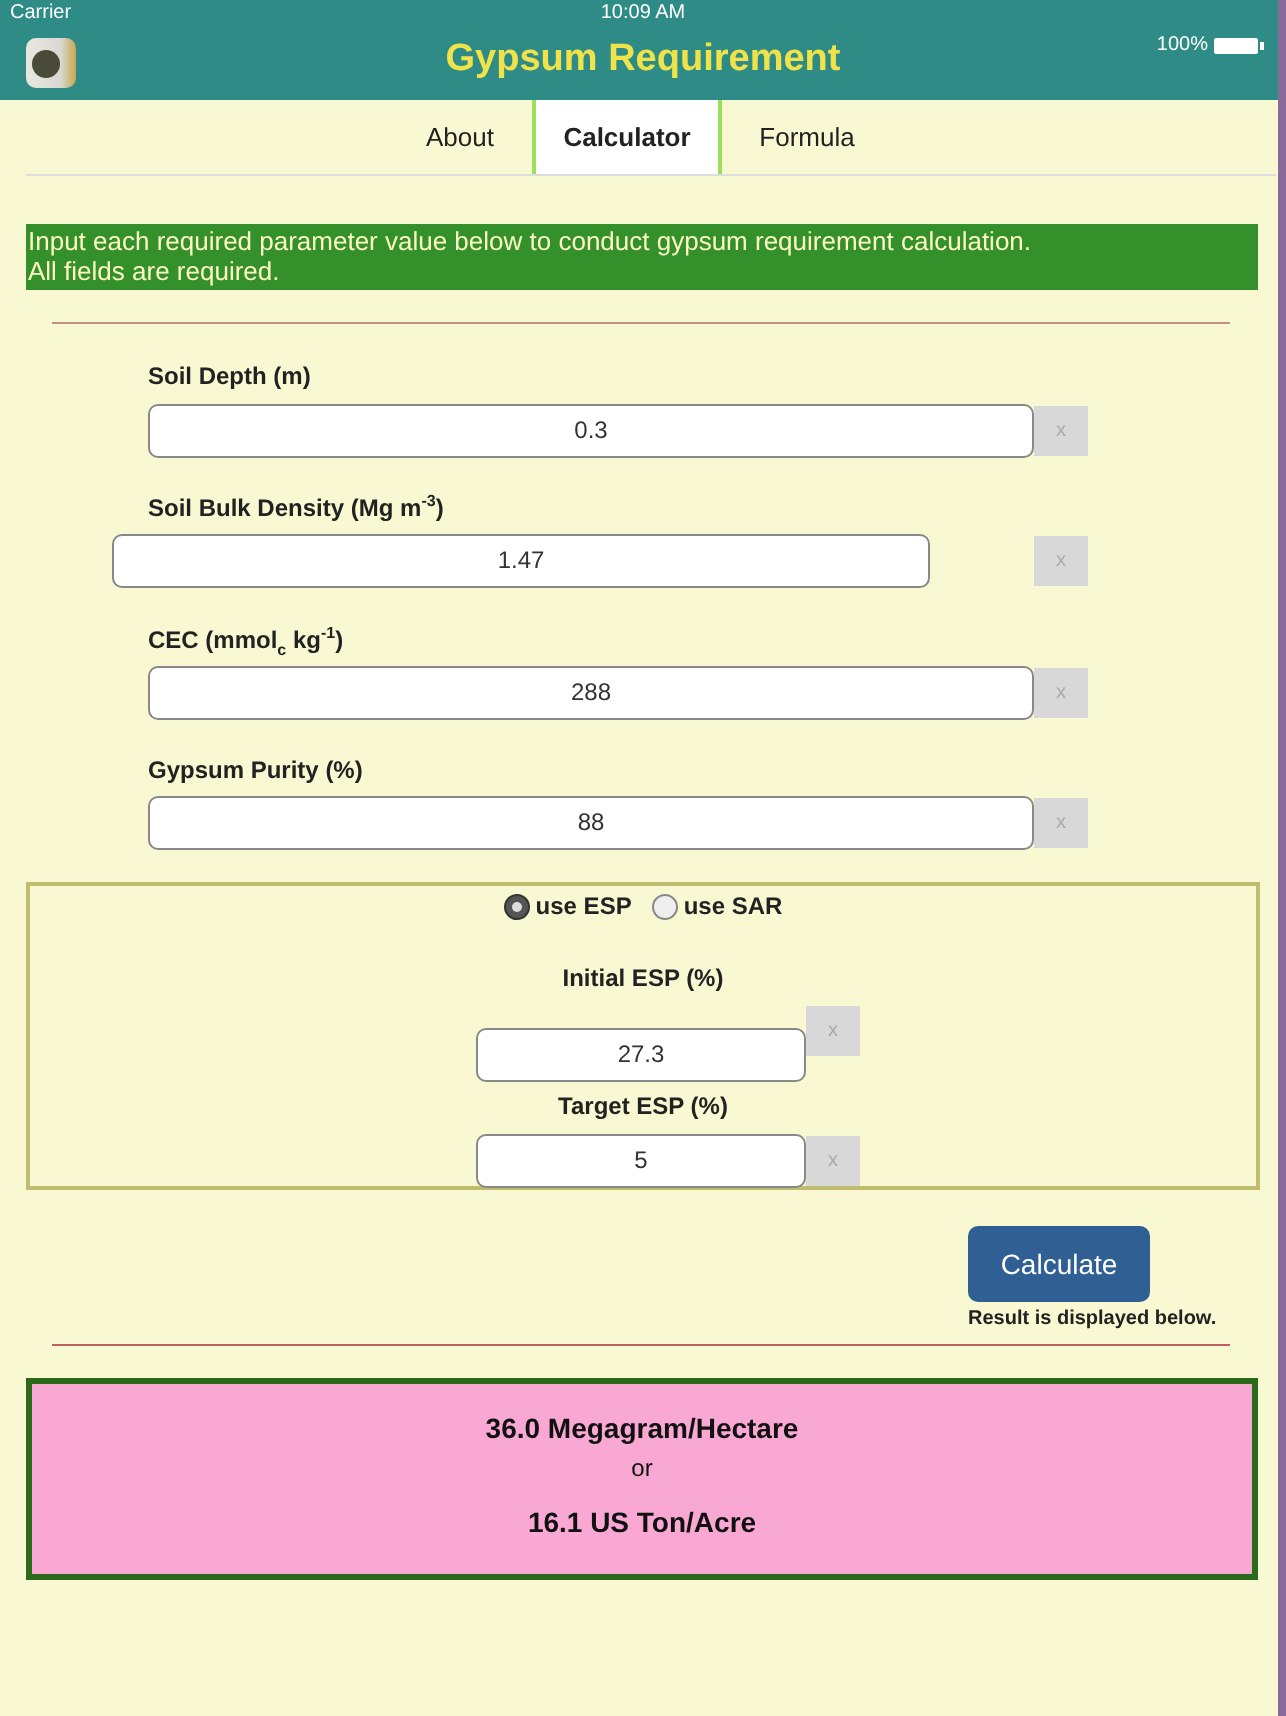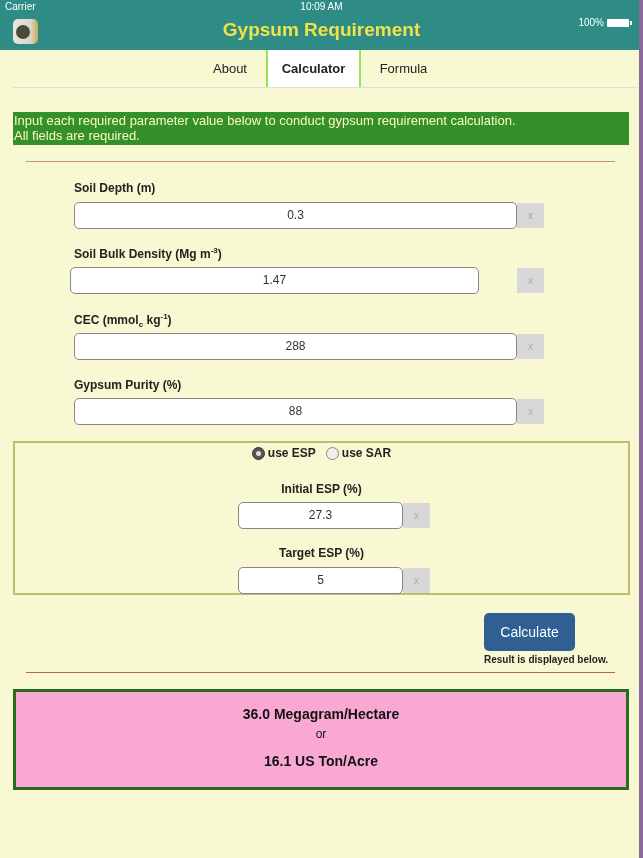--- a/index.html
+++ b/index.html
@@ -66,21 +66,21 @@
   <div>All fields are required.</div>
 </div>
 
 <div class="divider" style="top:161px;background:#c09080;"></div>
 
 <div class="field-label" style="left:74px;top:181px;">Soil Depth (m)</div>
 <div class="input" style="left:74px;top:202px;width:443px;">0.3</div>
 <div class="clear-btn" style="left:517px;top:203px;">x</div>
 
 <div class="field-label" style="left:74px;top:246px;"><span>Soil Bulk Density (Mg m</span><sup>-3</sup><span>)</span></div>
-<div class="input" style="left:70px;top:267px;width:409px;">1.47</div>
+<div class="input" style="left:56px;top:267px;width:409px;">1.47</div>
 <div class="clear-btn" style="left:517px;top:268px;">x</div>
 
 <div class="field-label" style="left:74px;top:312px;"><span>CEC (mmol</span><sub>c</sub><span> kg</span><sup>-1</sup><span>)</span></div>
 <div class="input" style="left:74px;top:333px;width:443px;">288</div>
 <div class="clear-btn" style="left:517px;top:334px;">x</div>
 
 <div class="field-label" style="left:74px;top:378px;">Gypsum Purity (%)</div>
 <div class="input" style="left:74px;top:398px;width:443px;">88</div>
 <div class="clear-btn" style="left:517px;top:399px;">x</div>
 
@@ -90,21 +90,21 @@
     <span class="radio-dot checked"></span>
     <span>use ESP</span>
   </div>
   <div class="radio">
     <span class="radio-dot"></span>
     <span>use SAR</span>
   </div>
 </div>
 
 <div class="center-label" style="top:482px;">Initial ESP (%)</div>
-<div class="input" style="left:238px;top:502px;width:165px;">27.3</div>
+<div class="input" style="left:238px;top:514px;width:165px;">27.3</div>
 <div class="clear-btn" style="left:403px;top:503px;">x</div>
 
 <div class="center-label" style="top:546px;">Target ESP (%)</div>
 <div class="input" style="left:238px;top:567px;width:165px;">5</div>
 <div class="clear-btn" style="left:403px;top:568px;">x</div>
 
 <div class="calc-btn">Calculate</div>
 <div class="result-note">Result is displayed below.</div>
 
 <div class="divider" style="top:672px;background:#c06060;"></div>

